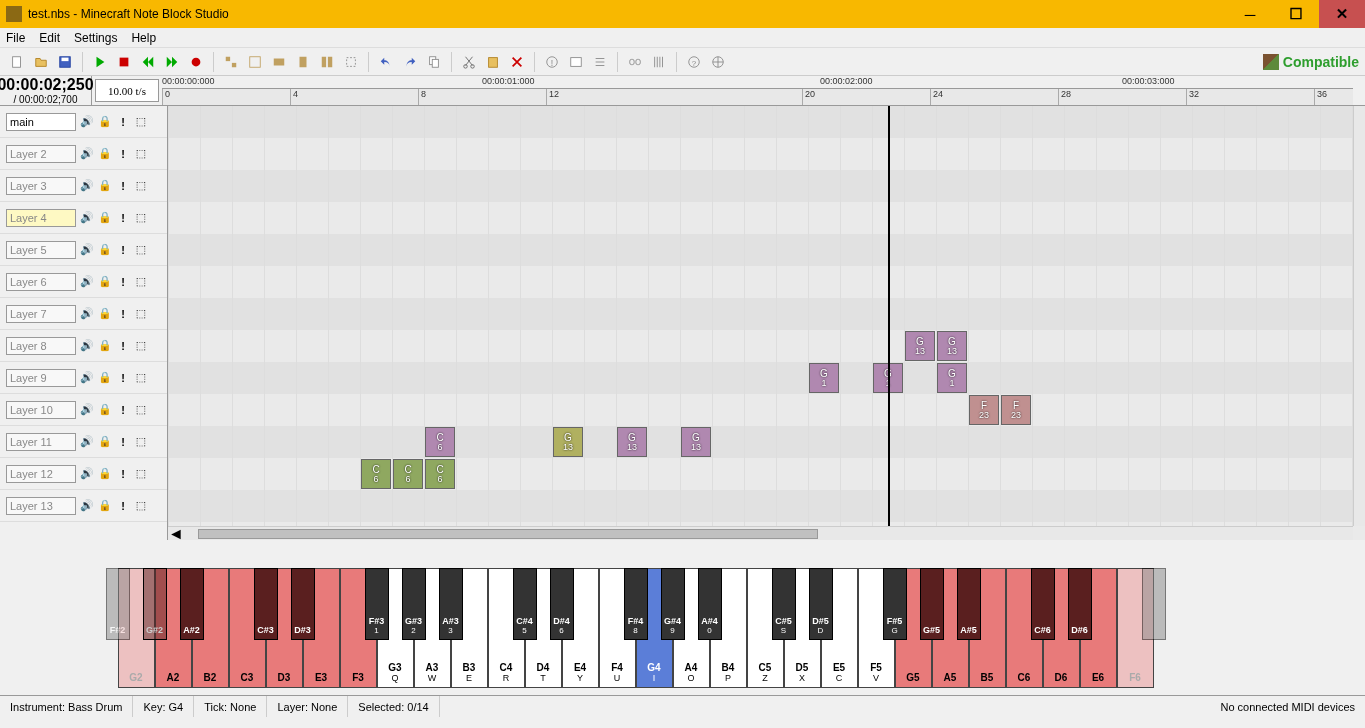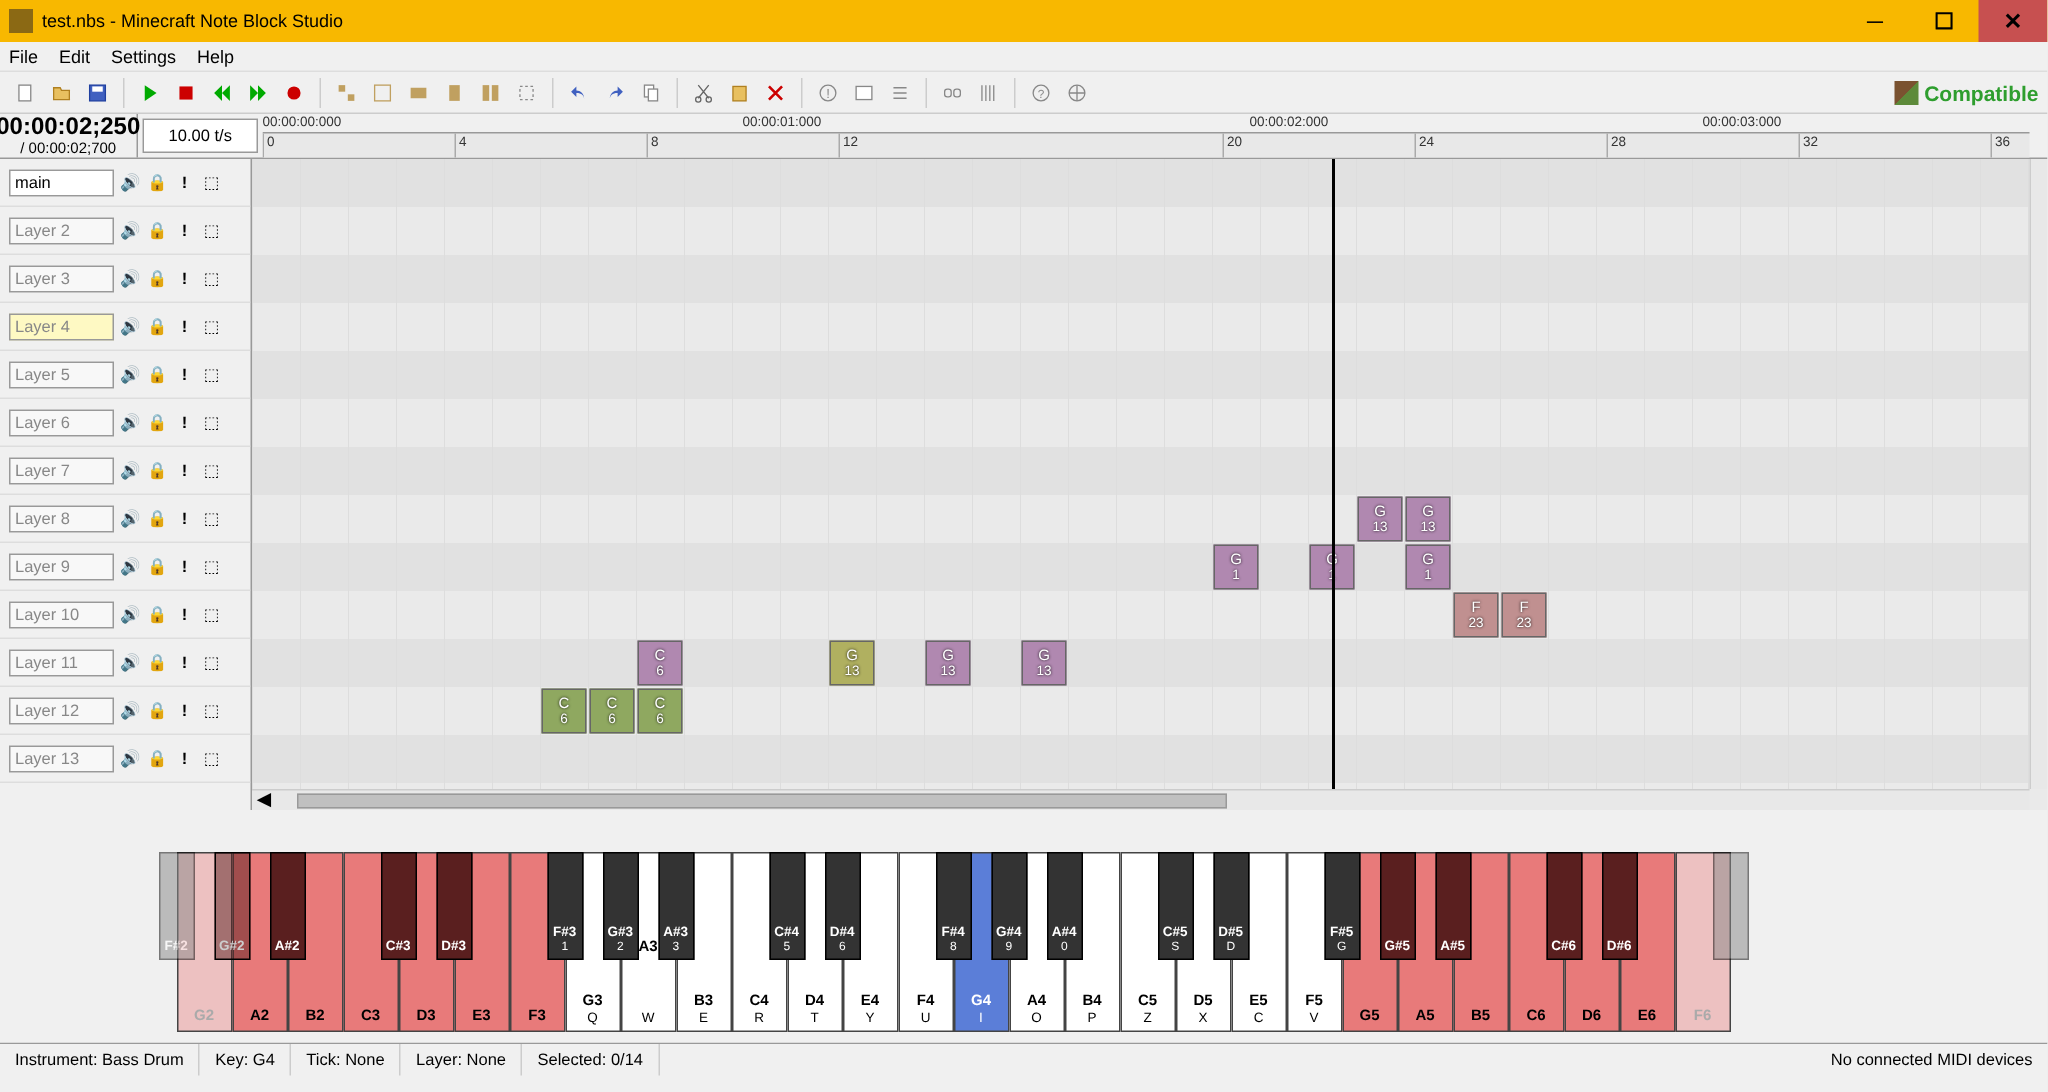--- a/index.html
+++ b/index.html
@@ -22,21 +22,21 @@
 .tb { width: 22px; height: 22px; border: 1px solid transparent; display: flex; align-items: center; justify-content: center; cursor: pointer; font-size: 13px; }
 .tb svg { width: 14px; height: 14px; }
 .sep { width: 1px; height: 20px; background: #ccc; margin: 0 4px; }
 .compat { margin-left: auto; color: #2e9e2e; font-weight: bold; font-size: 14px; display: flex; align-items: center; gap: 4px; }
 .compat .cube { width: 16px; height: 16px; background: linear-gradient(135deg,#7a5230 50%,#5d8a3a 50%); }
 
 
 .timectrl { height: 30px; display: flex; align-items: stretch; border-bottom: 1px solid #999; }
 .timebox { width: 92px; border-right: 1px solid #999; display: flex; flex-direction: column; align-items: center; justify-content: center; font-size: 10px; line-height: 1.1; }
 .timebox .main { font-weight: bold; font-size: 16px; }
-.tempobox { width: 77px; border-right: 1px solid #999; display: flex; align-items: center; justify-content: center; font-size: 11px; background: #fff; margin: 3px; border: 1px solid #999; }
+.tempobox { width: 64px; border-right: 1px solid #999; display: flex; align-items: center; justify-content: center; font-size: 11px; background: #fff; margin: 3px; border: 1px solid #999; font-family: Liberation Serif, serif; }
 .timeline-header { flex: 1; position: relative; font-size: 9px; color: #333; overflow: hidden; }
 .tl-times { position: absolute; top: 0; left: 0; right: 0; height: 12px; }
 .tl-times span { position: absolute; }
 .tl-ruler { position: absolute; top: 12px; left: 0; right: 12px; height: 18px; background: #e8e8e8; border-top: 1px solid #999; }
 .tl-ruler .tick { position: absolute; top: 0; height: 100%; border-left: 1px solid #aaa; font-size: 9px; padding-left: 2px; }
 
 
 .main { display: flex; height: 434px; }
 .layers { width: 168px; border-right: 1px solid #999; overflow-y: auto; background: #f0f0f0; }
 .layer-row { height: 32px; display: flex; align-items: center; padding: 0 6px; gap: 4px; border-bottom: 1px solid #ddd; }
@@ -492,21 +492,21 @@
       <div class="wkey red" style="left: 185px;">
         <span>E3</span>
       </div>
       <div class="wkey red" style="left: 222px;">
         <span>F3</span>
       </div>
       <div class="wkey " style="left: 259px;">
         <span>G3</span>
         <span class="sub">Q</span>
       </div>
-      <div class="wkey " style="left: 296px; gap: 36px;">
+      <div class="wkey " style="left: 296px;">
         <span>A3</span>
         <span class="sub">W</span>
       </div>
       <div class="wkey " style="left: 333px;">
         <span>B3</span>
         <span class="sub">E</span>
       </div>
       <div class="wkey " style="left: 370px;">
         <span>C4</span>
         <span class="sub">R</span>

